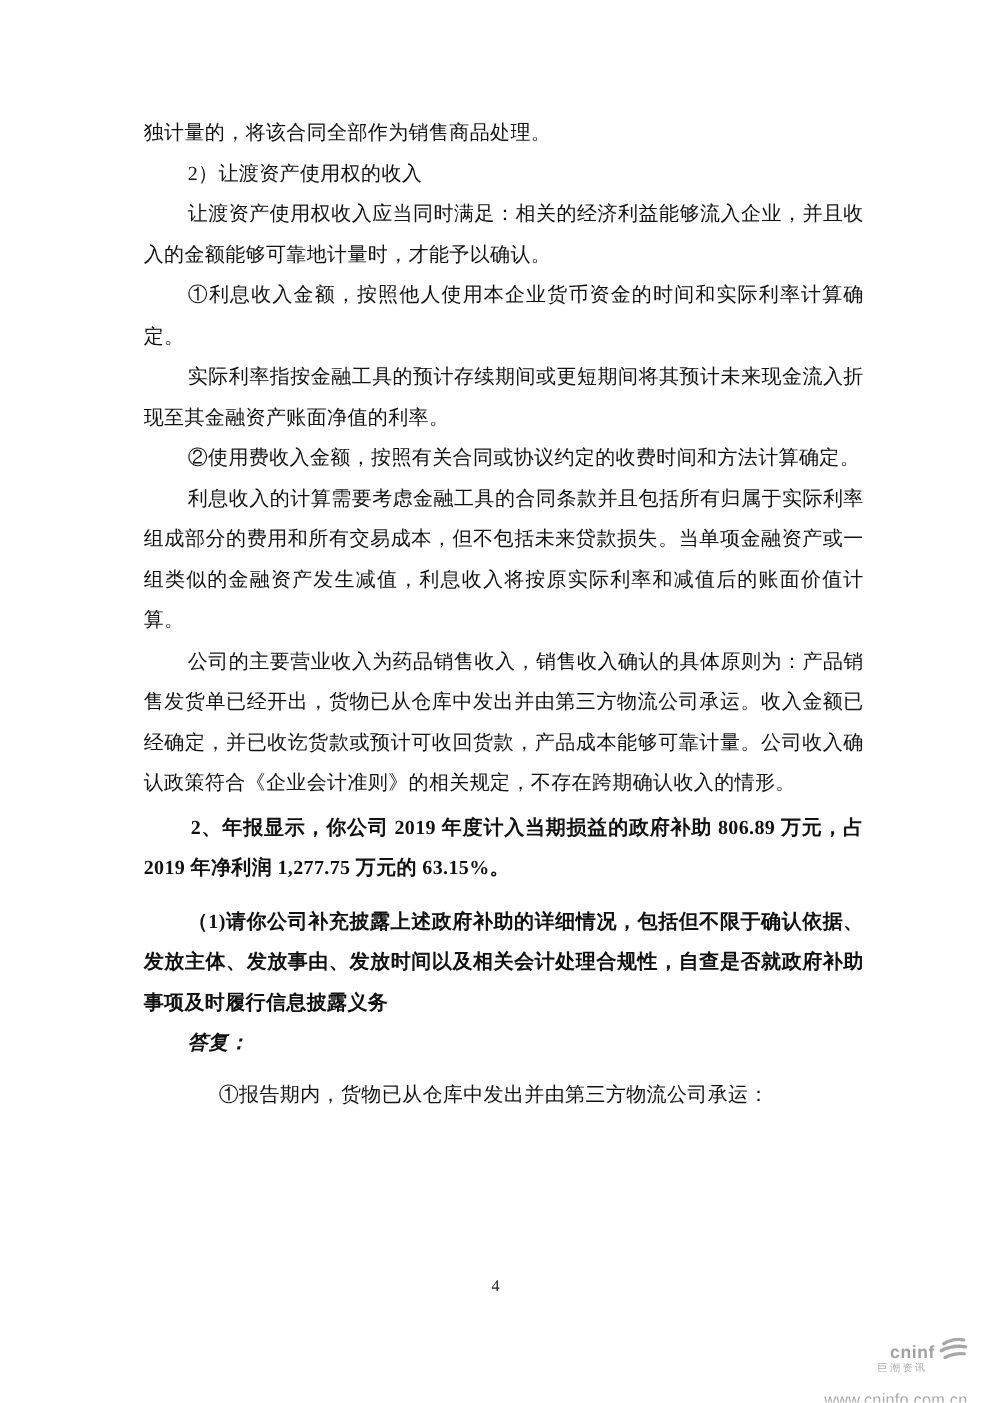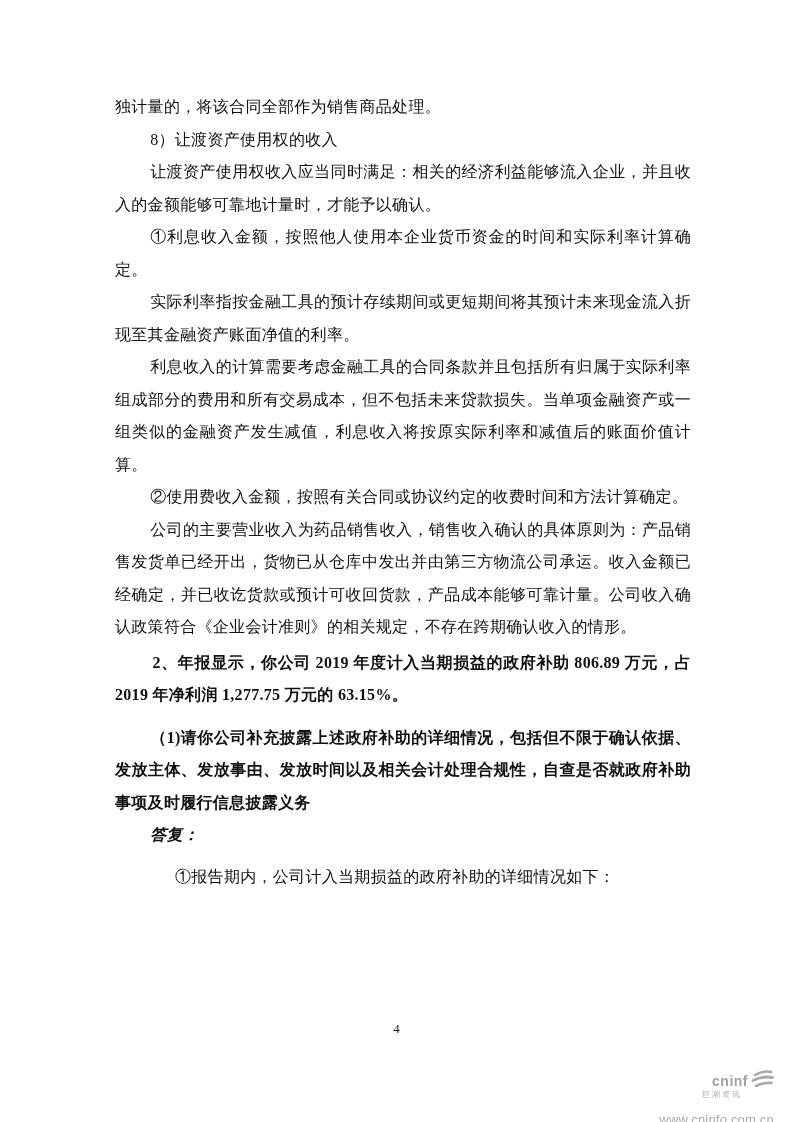--- a/index.html
+++ b/index.html
@@ -95,31 +95,31 @@
     margin-top: 14px;
   }
 </style>
 </head>
 <body>
 
 <div class="page">
 
   <div class="content">
     <p class="ind0">独计量的，将该合同全部作为销售商品处理。</p>
-    <p class="ind2">8）让渡资产使用权的收入</p>
+    <p class="ind2">2）让渡资产使用权的收入</p>
     <p class="ind2">让渡资产使用权收入应当同时满足：相关的经济利益能够流入企业，并且收入的金额能够可靠地计量时，才能予以确认。</p>
     <p class="ind2">①利息收入金额，按照他人使用本企业货币资金的时间和实际利率计算确定。</p>
     <p class="ind2">实际利率指按金融工具的预计存续期间或更短期间将其预计未来现金流入折现至其金融资产账面净值的利率。</p>
+    <p class="ind2">②使用费收入金额，按照有关合同或协议约定的收费时间和方法计算确定。</p>
     <p class="ind2">利息收入的计算需要考虑金融工具的合同条款并且包括所有归属于实际利率组成部分的费用和所有交易成本，但不包括未来贷款损失。当单项金融资产或一组类似的金融资产发生减值，利息收入将按原实际利率和减值后的账面价值计算。</p>
-    <p class="ind2">②使用费收入金额，按照有关合同或协议约定的收费时间和方法计算确定。</p>
     <p class="ind2">公司的主要营业收入为药品销售收入，销售收入确认的具体原则为：产品销售发货单已经开出，货物已从仓库中发出并由第三方物流公司承运。收入金额已经确定，并已收讫货款或预计可收回货款，产品成本能够可靠计量。公司收入确认政策符合《企业会计准则》的相关规定，不存在跨期确认收入的情形。</p>
     <p class="ind23 bold mt-sm">2、年报显示，你公司 2019 年度计入当期损益的政府补助 806.89 万元，占 2019 年净利润 1,277.75 万元的 63.15%。</p>
     <p class="ind2 bold mt-md">（1)请你公司补充披露上述政府补助的详细情况，包括但不限于确认依据、发放主体、发放事由、发放时间以及相关会计处理合规性，自查是否就政府补助事项及时履行信息披露义务</p>
     <p class="ind2 bold-italic">答复：</p>
-    <p class="ind37 mt-ans">①报告期内，公司计入当期损益的政府补助的详细情况如下：</p>
+    <p class="ind37 mt-ans">①报告期内，货物已从仓库中发出并由第三方物流公司承运：</p>
   </div>
 
   <div class="page-number">4</div>
 
   <div class="cninfo-logo">
     <div class="cninfo-brand-row">
       <span class="cninfo-brand">cninf</span>
       <svg class="cninfo-swirl" viewBox="0 0 24 20" xmlns="http://www.w3.org/2000/svg">
         <path d="M5 5 C10 2, 16 1, 21 2" stroke="#a8a8a8" stroke-width="2.6" fill="none" stroke-linecap="round"></path>
         <path d="M3 10.5 C9 7.5, 17 6.5, 22.5 7.5" stroke="#a8a8a8" stroke-width="2.8" fill="none" stroke-linecap="round"></path>

